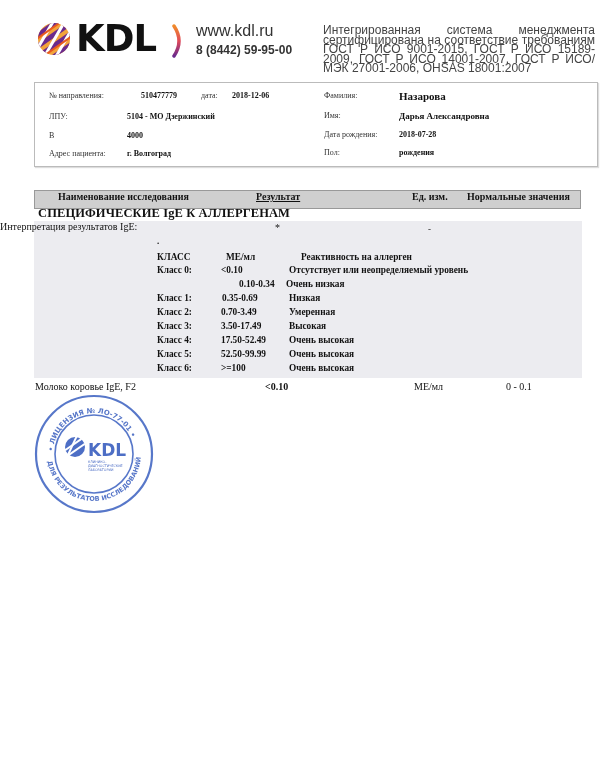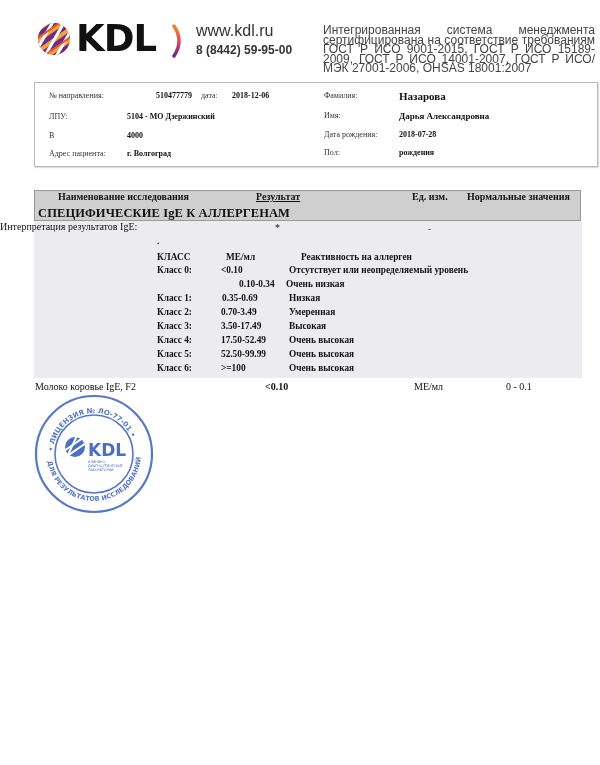--- a/index.html
+++ b/index.html
@@ -16,21 +16,21 @@
   .cert { position: absolute; left: 323px; top: 26px; width: 272px; font-family: "Liberation Sans", sans-serif; font-size: 12px; line-height: 9.5px; color: #444; text-align: justify; }
 
   
   .patient-box { position: absolute; left: 34px; top: 82px; width: 562px; height: 83px; border: 1px solid #bbb; box-shadow: 1px 1px 1px #ddd; }
   .pf { position: absolute; font-size: 8px; white-space: nowrap; }
   .lbl { color: #333; }
   .val { font-weight: bold; color: #111; }
   .val-big { font-weight: bold; font-size: 11px; color: #111; }
 
   
-  .thead { position: absolute; left: 34px; top: 190px; width: 547px; height: 31px; background: #cfcfcf; border: 1px solid #999; box-sizing: border-box; }
+  .thead { position: absolute; left: 34px; top: 190px; width: 547px; height: 19px; background: #cfcfcf; border: 1px solid #999; box-sizing: border-box; }
   .th { position: absolute; top: 0px; font-size: 10px; font-weight: bold; line-height: 12px; white-space: nowrap; }
 
   .section-title { position: absolute; left: 38px; top: 206px; font-size: 12.5px; font-weight: bold; letter-spacing: 0.1px; white-space: nowrap; }
 
   .interp-bg { position: absolute; left: 34px; top: 221px; width: 548px; height: 157px; background: #ececf0; }
   .interp-label { position: absolute; left: 0px; top: 221px; font-size: 10px; white-space: nowrap; }
   .interp-star { position: absolute; left: 275px; top: 222px; font-size: 10px; }
   .interp-dash { position: absolute; left: 428px; top: 224px; font-size: 9px; }
   .interp-dot { position: absolute; left: 157px; top: 236px; font-size: 9px; font-weight: bold; }
 
@@ -80,21 +80,21 @@
 
 <div class="contacts">
   <div class="web">www.kdl.ru</div>
   <div class="phone">8 (8442) 59-95-00</div>
 </div>
 
 <div class="cert">Интегрированная система менеджмента сертифицирована на соответствие требованиям ГОСТ Р ИСО 9001-2015, ГОСТ Р ИСО 15189-2009, ГОСТ Р ИСО 14001-2007, ГОСТ Р ИСО/МЭК 27001-2006, OHSAS 18001:2007</div>
 
 <div class="patient-box"></div>
 <span class="pf lbl" style="left:49px;top:91px;">№ направления:</span>
-<span class="pf val" style="left:136px;top:91px;padding-left:20px;">510477779</span>
+<span class="pf val" style="left:121px;top:91px;padding-left:20px;">510477779</span>
 <span class="pf lbl" style="left:201px;top:91px;">дата:</span>
 <span class="pf val" style="left:232px;top:91px;">2018-12-06</span>
 
 <span class="pf lbl" style="left:49px;top:112px;">ЛПУ:</span>
 <span class="pf val" style="left:127px;top:112px;">5104 - МО Дзержинский</span>
 
 <span class="pf lbl" style="left:49px;top:131px;">В</span>
 <span class="pf val" style="left:127px;top:131px;">4000</span>
 
 <span class="pf lbl" style="left:49px;top:149px;">Адрес пациента:</span>

